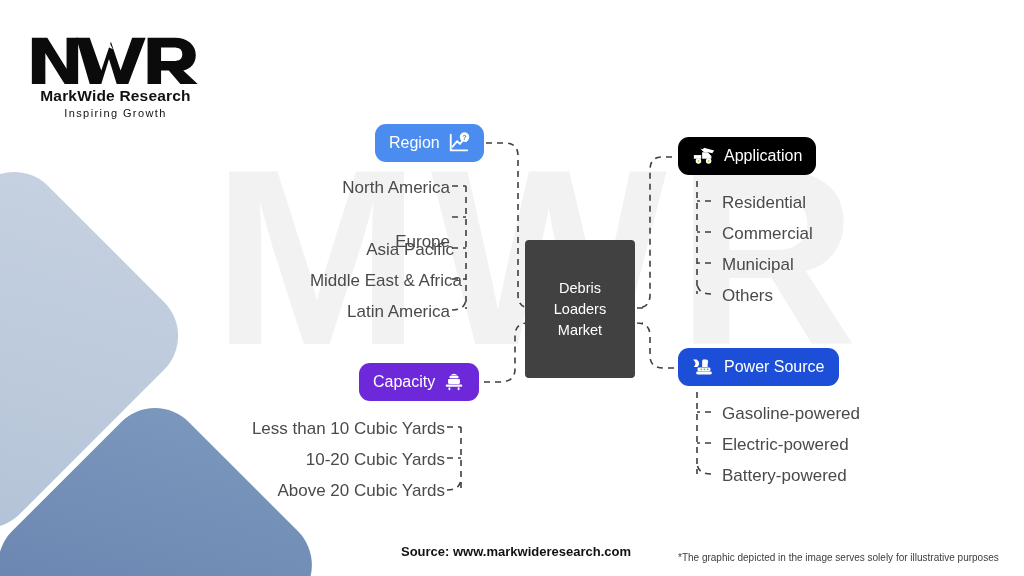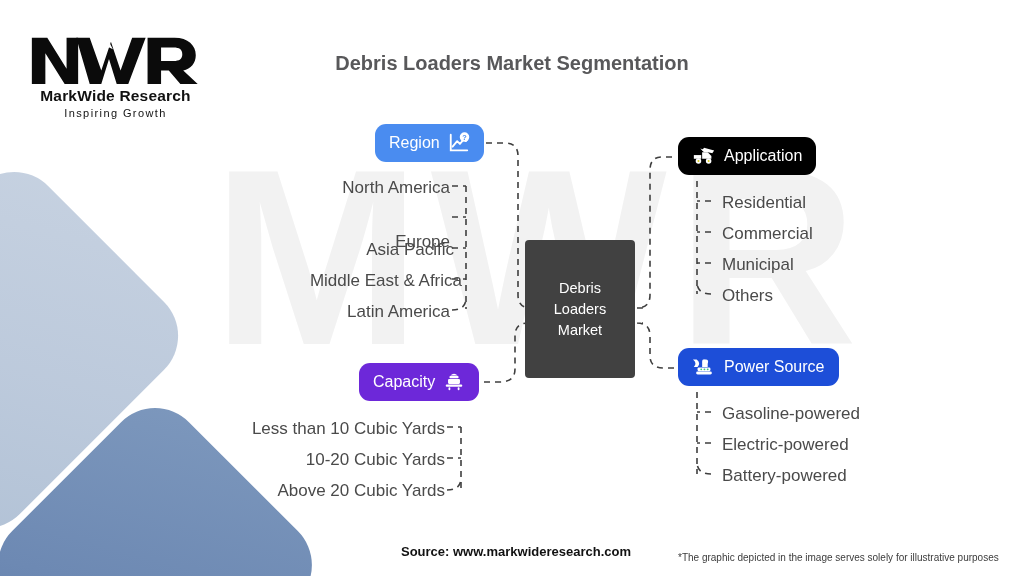--- a/index.html
+++ b/index.html
@@ -184,21 +184,20 @@
     <svg class="logo-mark" viewBox="0 0 180 56">
       <path d="M4 54 L4 6 L20 6 L40 38 L40 6 L52 6 L52 54 L38 54 L18 22 L18 54 Z" fill="#0b0b0b"></path>
       <path d="M50 6 L64 6 L76 40 L86 10 L96 40 L108 6 L122 6 L104 54 L92 54 L84 28 L76 54 L64 54 Z" fill="#0b0b0b"></path>
       <path d="M124 6 L152 6 C166 6 174 14 174 24 C174 32 169 38 161 40 L176 54 L158 54 L146 40 L138 40 L138 54 L124 54 Z M138 16 L138 30 L151 30 C157 30 160 28 160 23 C160 18 157 16 151 16 Z" fill="#0b0b0b"></path>
       <path d="M80 2 L88 18 L80 14 L72 18 Z" fill="#ffffff"></path>
     </svg>
     <div class="logo-name">MarkWide Research</div>
     <div class="logo-tag">Inspiring Growth</div>
   </div>
 
-  <div class="title">Debris Loaders Market Segmentation</div>
 
   <svg class="wires" width="1024" height="576">
     <g fill="none" stroke="#3f3f3f" stroke-width="1.6" stroke-dasharray="6 5" stroke-linecap="butt">
 
       <path d="M486 143 L505 143 Q518 143 518 156 L518 295 Q518 308 531 308 L524 308"></path>
 
       <path d="M466 186 L466 309"></path>
       <path d="M452 186 L466 186"></path>
       <path d="M452 217 L466 217"></path>
       <path d="M452 248 L466 248"></path>

